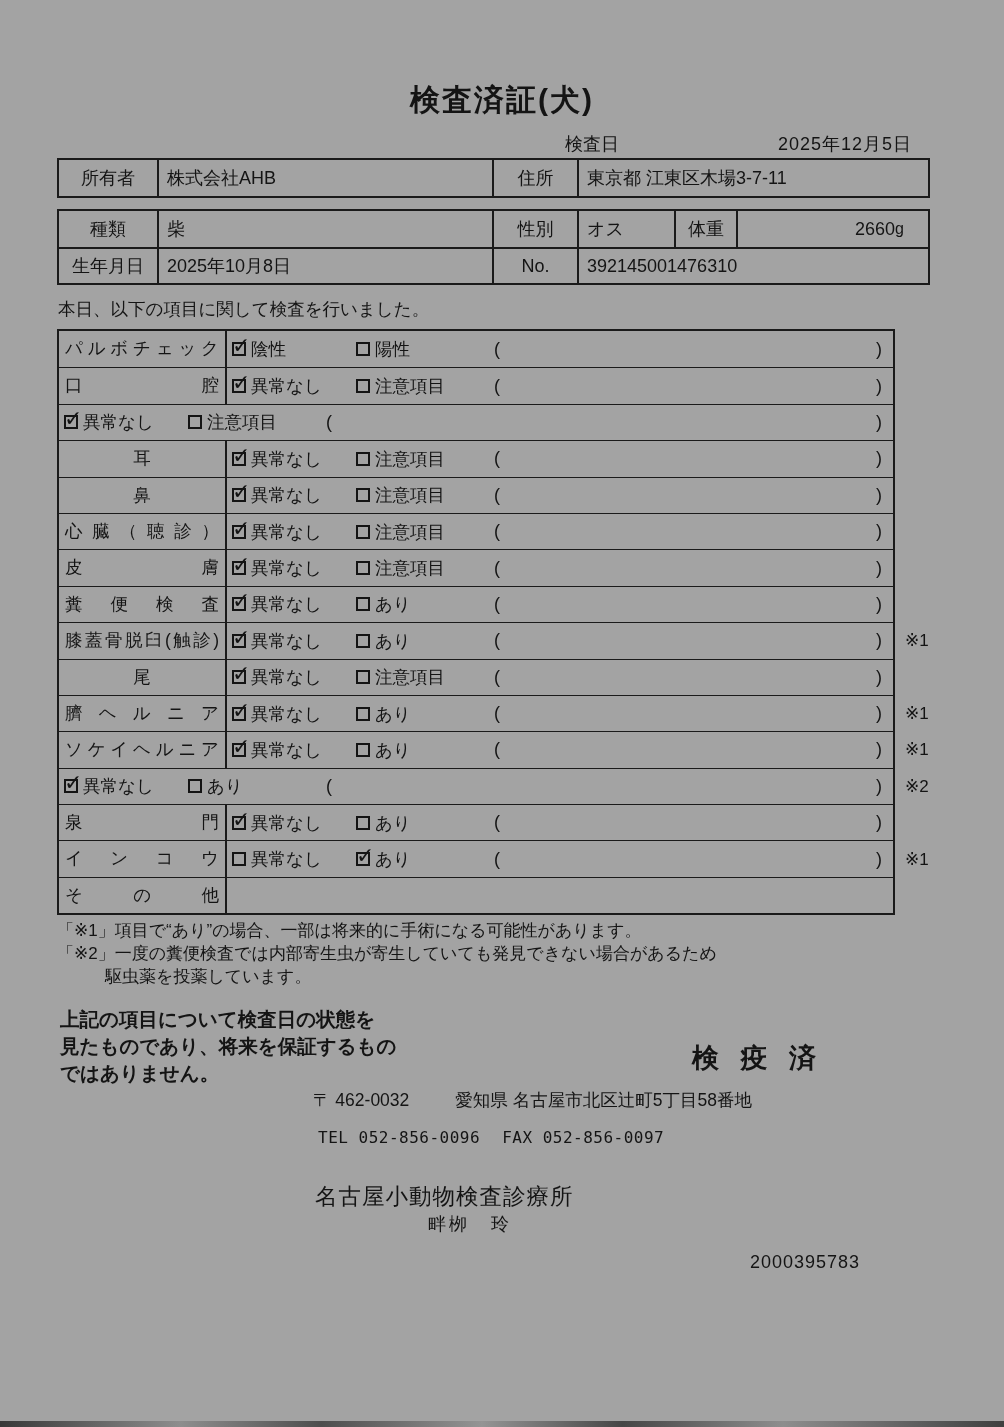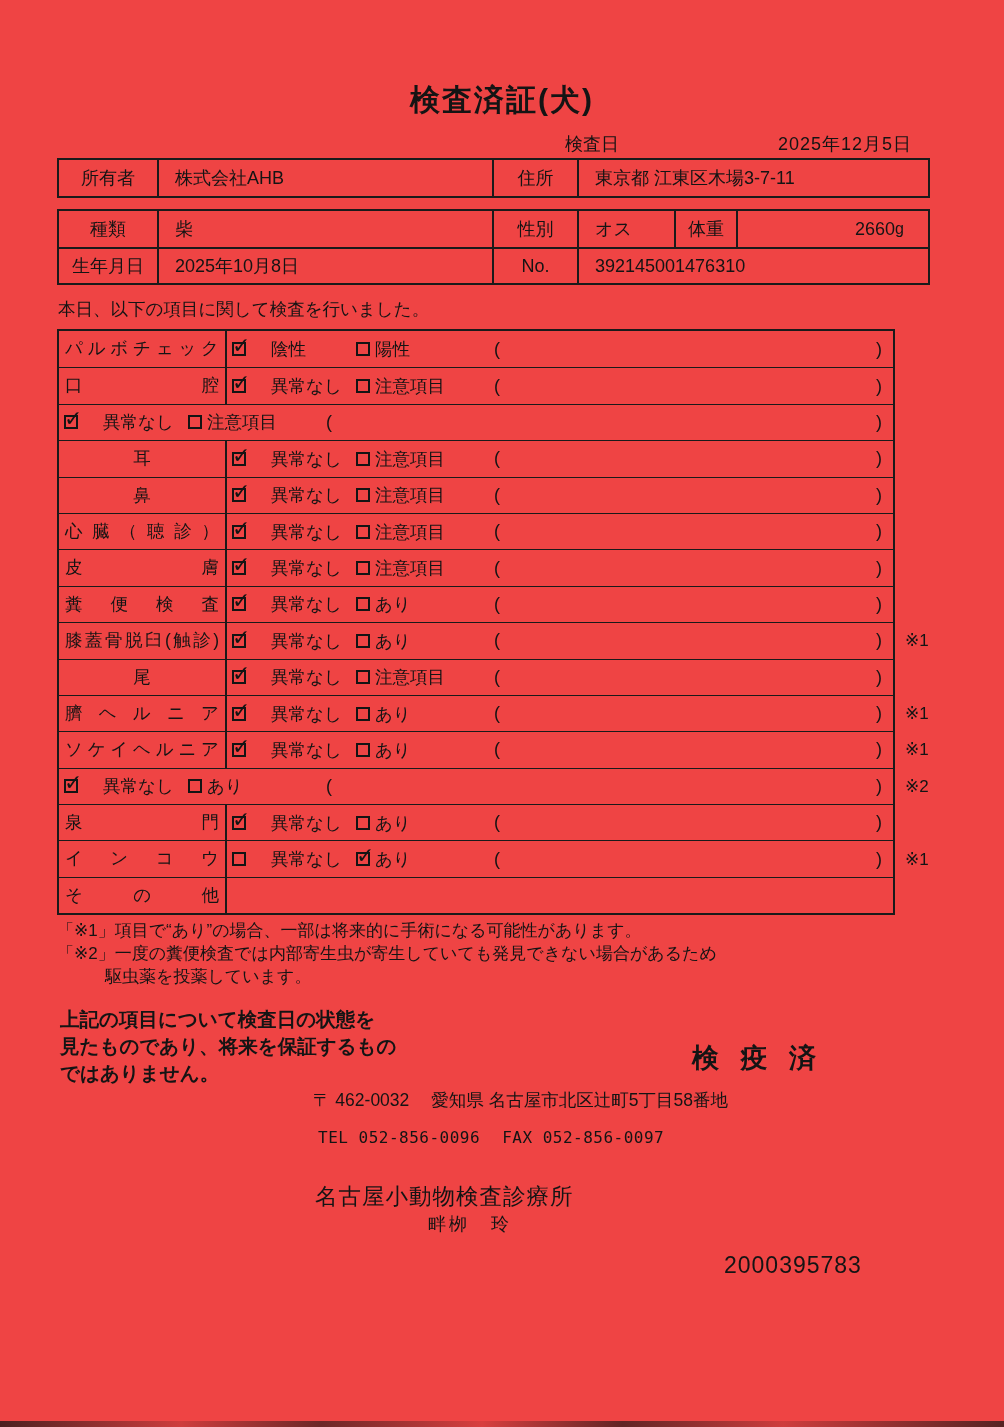--- a/index.html
+++ b/index.html
@@ -1,42 +1,42 @@
 <!DOCTYPE html>
 <html><head>
 <meta charset="utf-8">
 <style>
   * { margin:0; padding:0; box-sizing:border-box; }
   html,body { background:#e8e8e8; }
   .page {
     position:relative;
     width:1004px; height:1427px;
     margin:0 auto;
-    background:#ef4444;
+    background:#a3a3a3;
     font-family:"Liberation Sans","DejaVu Sans",sans-serif;
     color:#141414;
     overflow:hidden;
   }
   .title {
     position:absolute; top:80px; left:0; width:100%;
     text-align:center; font-size:30px; font-weight:600; letter-spacing:2px;
   }
   .date-row { position:absolute; top:132px; left:0; width:100%; font-size:18px; }
   .date-label { position:absolute; left:565px; top:0; }
   .date-value { position:absolute; left:778px; top:0; letter-spacing:1px; }
 
   
   .info-table {
     position:absolute; left:57px; width:873px;
     border:2px solid #1a1a1a; display:flex; flex-direction:column;
     font-size:18px; background:transparent;
   }
   .info-row { display:flex; height:36px; }
   .info-row + .info-row { border-top:2px solid #1a1a1a; }
-  .icell { display:flex; align-items:center; padding:0 16px; overflow:hidden; white-space:nowrap; }
+  .icell { display:flex; align-items:center; padding:0 8px; overflow:hidden; white-space:nowrap; }
   .icell.lbl { justify-content:center; }
   .icell.bl { border-left:2px solid #1a1a1a; }
   .w-owner-lbl { width:98px; }
   .w-owner-val { width:335px; }
   .w-addr-lbl  { width:85px; }
   .w-addr-val  { flex:1; }
   .w-sex-val   { width:97px; }
   .w-weight-lbl{ width:62px; }
   .w-weight-val{ flex:1; justify-content:flex-end; padding-right:24px; }
   .unit { font-size:16px; }
@@ -53,21 +53,21 @@
   .cell { display:flex; align-items:center; }
   .cell.item {
     width:168px; border-right:2px solid #1a1a1a; padding:0 6px;
     display:block; line-height:34px;
     text-align:justify; text-align-last:justify; text-justify:inter-character;
     overflow:hidden; white-space:nowrap;
   }
   .cell.item.single { text-align:center; text-align-last:center; }
   .cell.content { flex:1; position:relative; }
   .opt { position:absolute; top:0; height:100%; display:flex; align-items:center; }
-  .opt1 { left:5px;gap:20px; }
+  .opt1 { left:5px; }
   .opt2 { left:129px; }
   .cb {
     width:14px; height:14px; border:2px solid #141414;
     display:inline-block; margin-right:5px; position:relative; flex:0 0 auto;
   }
   .cb.checked::after {
     content:"✓"; position:absolute; left:-2px; top:-11px;
     font-size:22px; color:#141414; font-weight:400;
   }
   .paren { position:absolute; top:0; height:100%; display:flex; align-items:center; font-size:18px; }
@@ -79,29 +79,29 @@
   .footnotes .indent { margin-left:48px; }
 
   .disclaimer {
     position:absolute; top:1006px; left:60px; width:370px;
     font-size:19.5px; font-weight:700; line-height:27px;
   }
   .stamp {
     position:absolute; top:1040px; left:692px;
     font-size:27px; font-weight:700; letter-spacing:7px;
   }
-  .addr-line { position:absolute; top:1088px; left:313px; font-size:17.5px; display:flex; gap:22px; white-space:nowrap; }
+  .addr-line { position:absolute; top:1088px; left:313px; font-size:17.5px; display:flex; gap:46px; white-space:nowrap; }
   .tel-line {
     position:absolute; top:1128px; left:318px;
     font-family:"DejaVu Sans Mono","Liberation Mono",monospace;
     font-size:16px; display:flex; gap:22px; white-space:nowrap; letter-spacing:0.5px;
   }
   .clinic-name { position:absolute; top:1181px; left:315px; font-size:22.5px; letter-spacing:1px; }
   .person { position:absolute; top:1212px; left:428px; font-size:18px; letter-spacing:3px; }
-  .serial { position:absolute; top:1252px; left:724px; font-size:23px; letter-spacing:1px; }
+  .serial { position:absolute; top:1252px; left:750px; font-size:18px; letter-spacing:1px; }
 
   .scan-edge {
     position:absolute; bottom:0; left:0; width:100%; height:6px;
     background:linear-gradient(to right,
       rgba(20,20,20,.75), rgba(20,20,20,.15) 18%, rgba(20,20,20,.6) 32%,
       rgba(20,20,20,.1) 48%, rgba(20,20,20,.65) 62%, rgba(20,20,20,.15) 78%,
       rgba(20,20,20,.7));
   }
 </style>
 </head>

